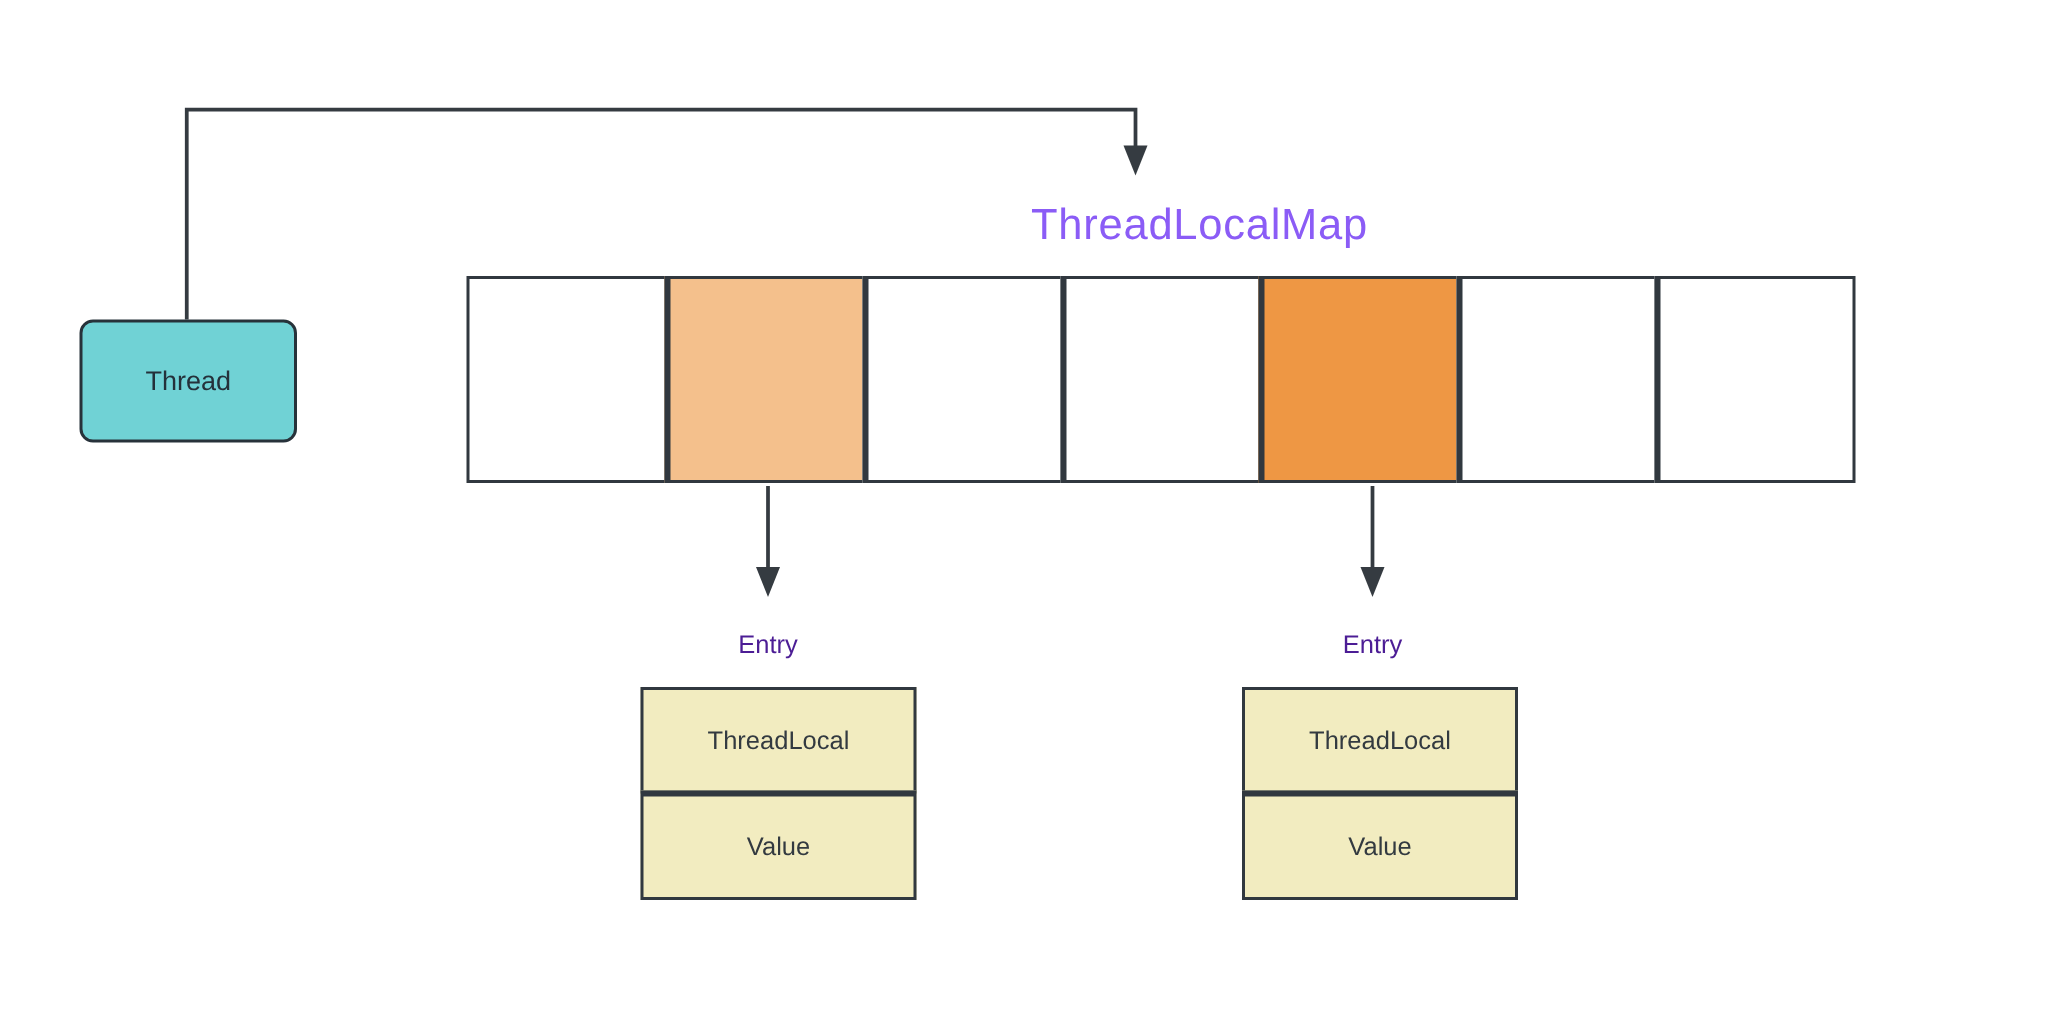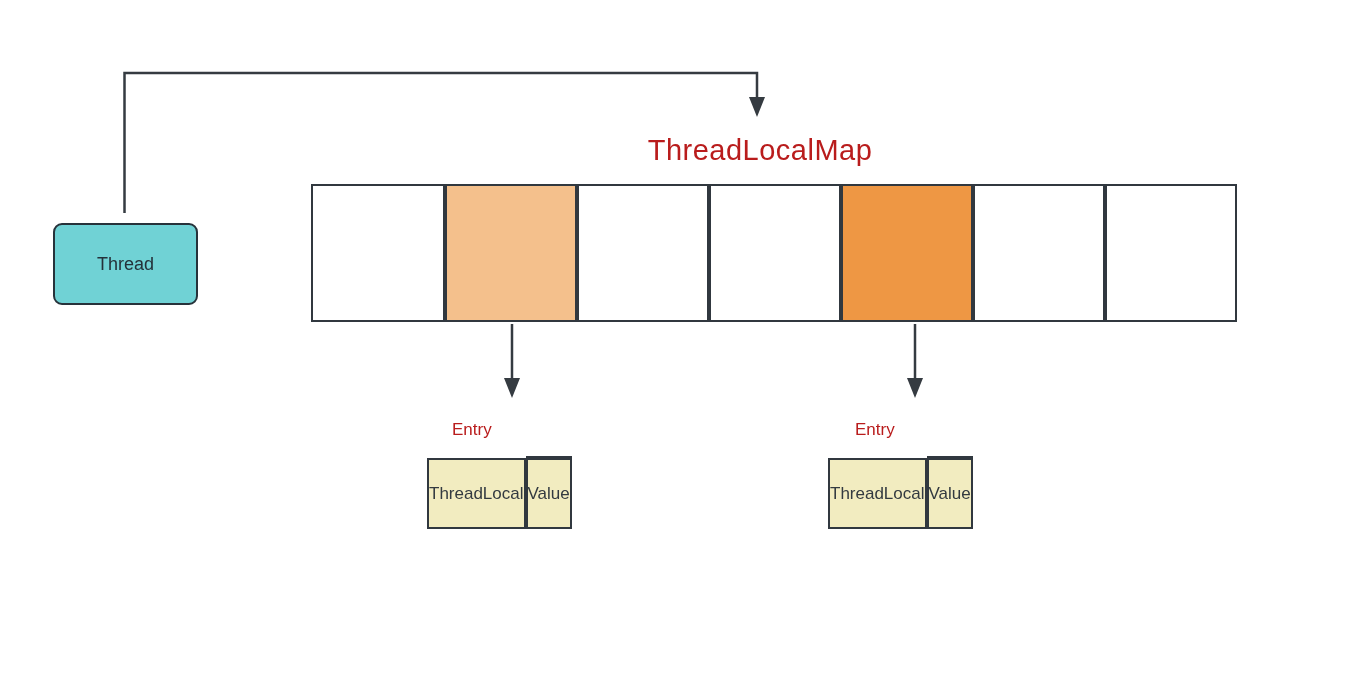--- a/index.html
+++ b/index.html
@@ -9,50 +9,50 @@
   .canvas { position: relative; width: 1365px; height: 681px; background: #ffffff; }
 
   svg.connectors {
     position: absolute; left: 0; top: 0; width: 1365px; height: 681px;
     pointer-events: none;
   }
   svg.connectors .line { fill: none; stroke: #353B41; stroke-width: 2.5; }
   svg.connectors .arrow { fill: #353B41; stroke: none; }
 
   .thread-box {
-    position: absolute; left: 53px; top: 223px; width: 145px; height: 82px;
+    position: absolute; left: 53px; top: 213px; width: 145px; height: 82px;
     background: #70D2D5; border: 2.5px solid #27323A; border-radius: 9px;
     display: flex; align-items: center; justify-content: center;
     font-size: 18px; color: #24313A;
   }
 
   .map-title {
     position: absolute; left: 608px; top: 131px; width: 304px; height: 38px;
-    text-align: center; font-size: 29px; color: #b91c1c; line-height: 38px;
+    text-align: right; font-size: 29px; color: #8b5cf6; line-height: 38px;
     letter-spacing: 0.5px;
   }
 
   .array {
     position: absolute; left: 311px; top: 184px; display: flex;
   }
   .array .cell {
     width: 134px; height: 138px; border: 2px solid #31383F; background: #ffffff;
   }
   .array .cell + .cell { margin-left: -2px; border-left-width: 4px; }
 
   .entry-label {
-    position: absolute; width: 120px; top: 420px; text-align: left;
-    font-size: 17px; color: #b91c1c;
+    position: absolute; width: 120px; top: 420px; text-align: center;
+    font-size: 17px; color: #4c1d95;
   }
   .entry-label.first  { left: 452px; }
   .entry-label.second { left: 855px; }
 
   .entry-table {
     position: absolute; top: 458px; width: 184px;
-    display: flex; flex-direction: row;
+    display: flex; flex-direction: column;
   }
   .entry-table.first  { left: 427px; }
   .entry-table.second { left: 828px; }
   .entry-table .row {
     height: 71px; border: 2px solid #31383F; background: #F2ECC0;
     display: flex; align-items: center; justify-content: center;
     font-size: 17px; color: #333A40;
   }
   .entry-table .row + .row { margin-top: -2px; border-top-width: 4px; height: 73px; text-align: right; }
 </style>

